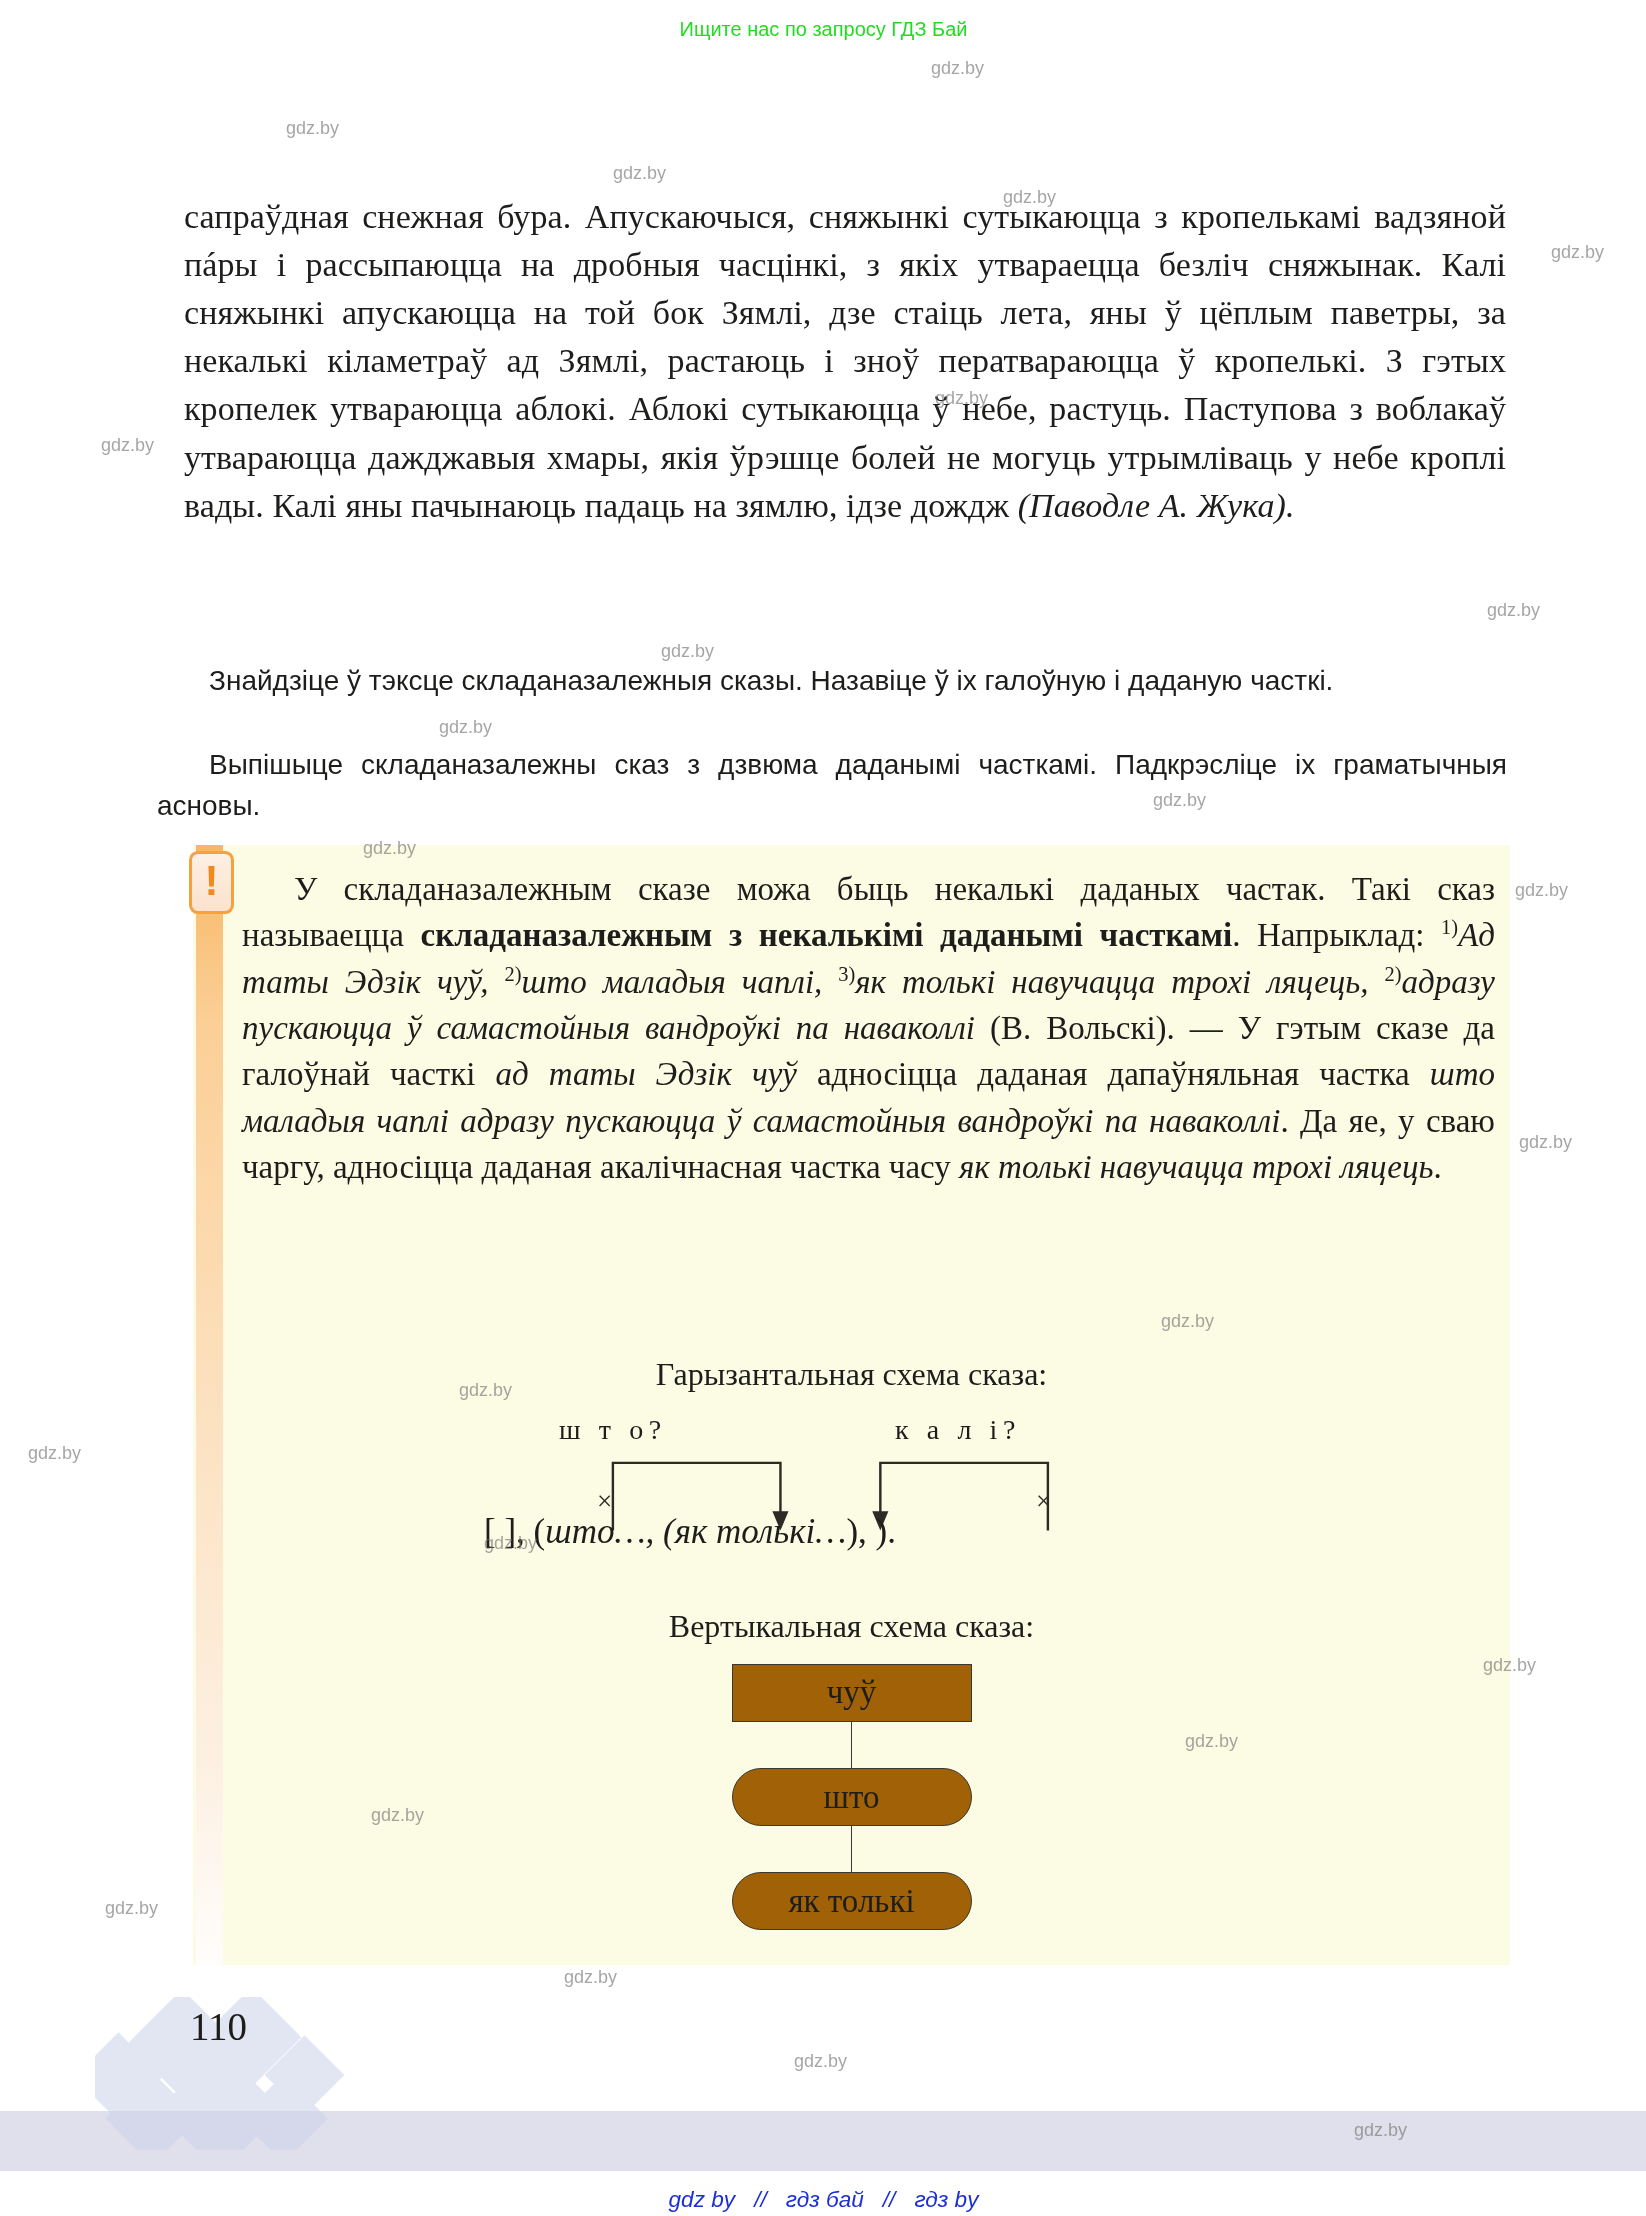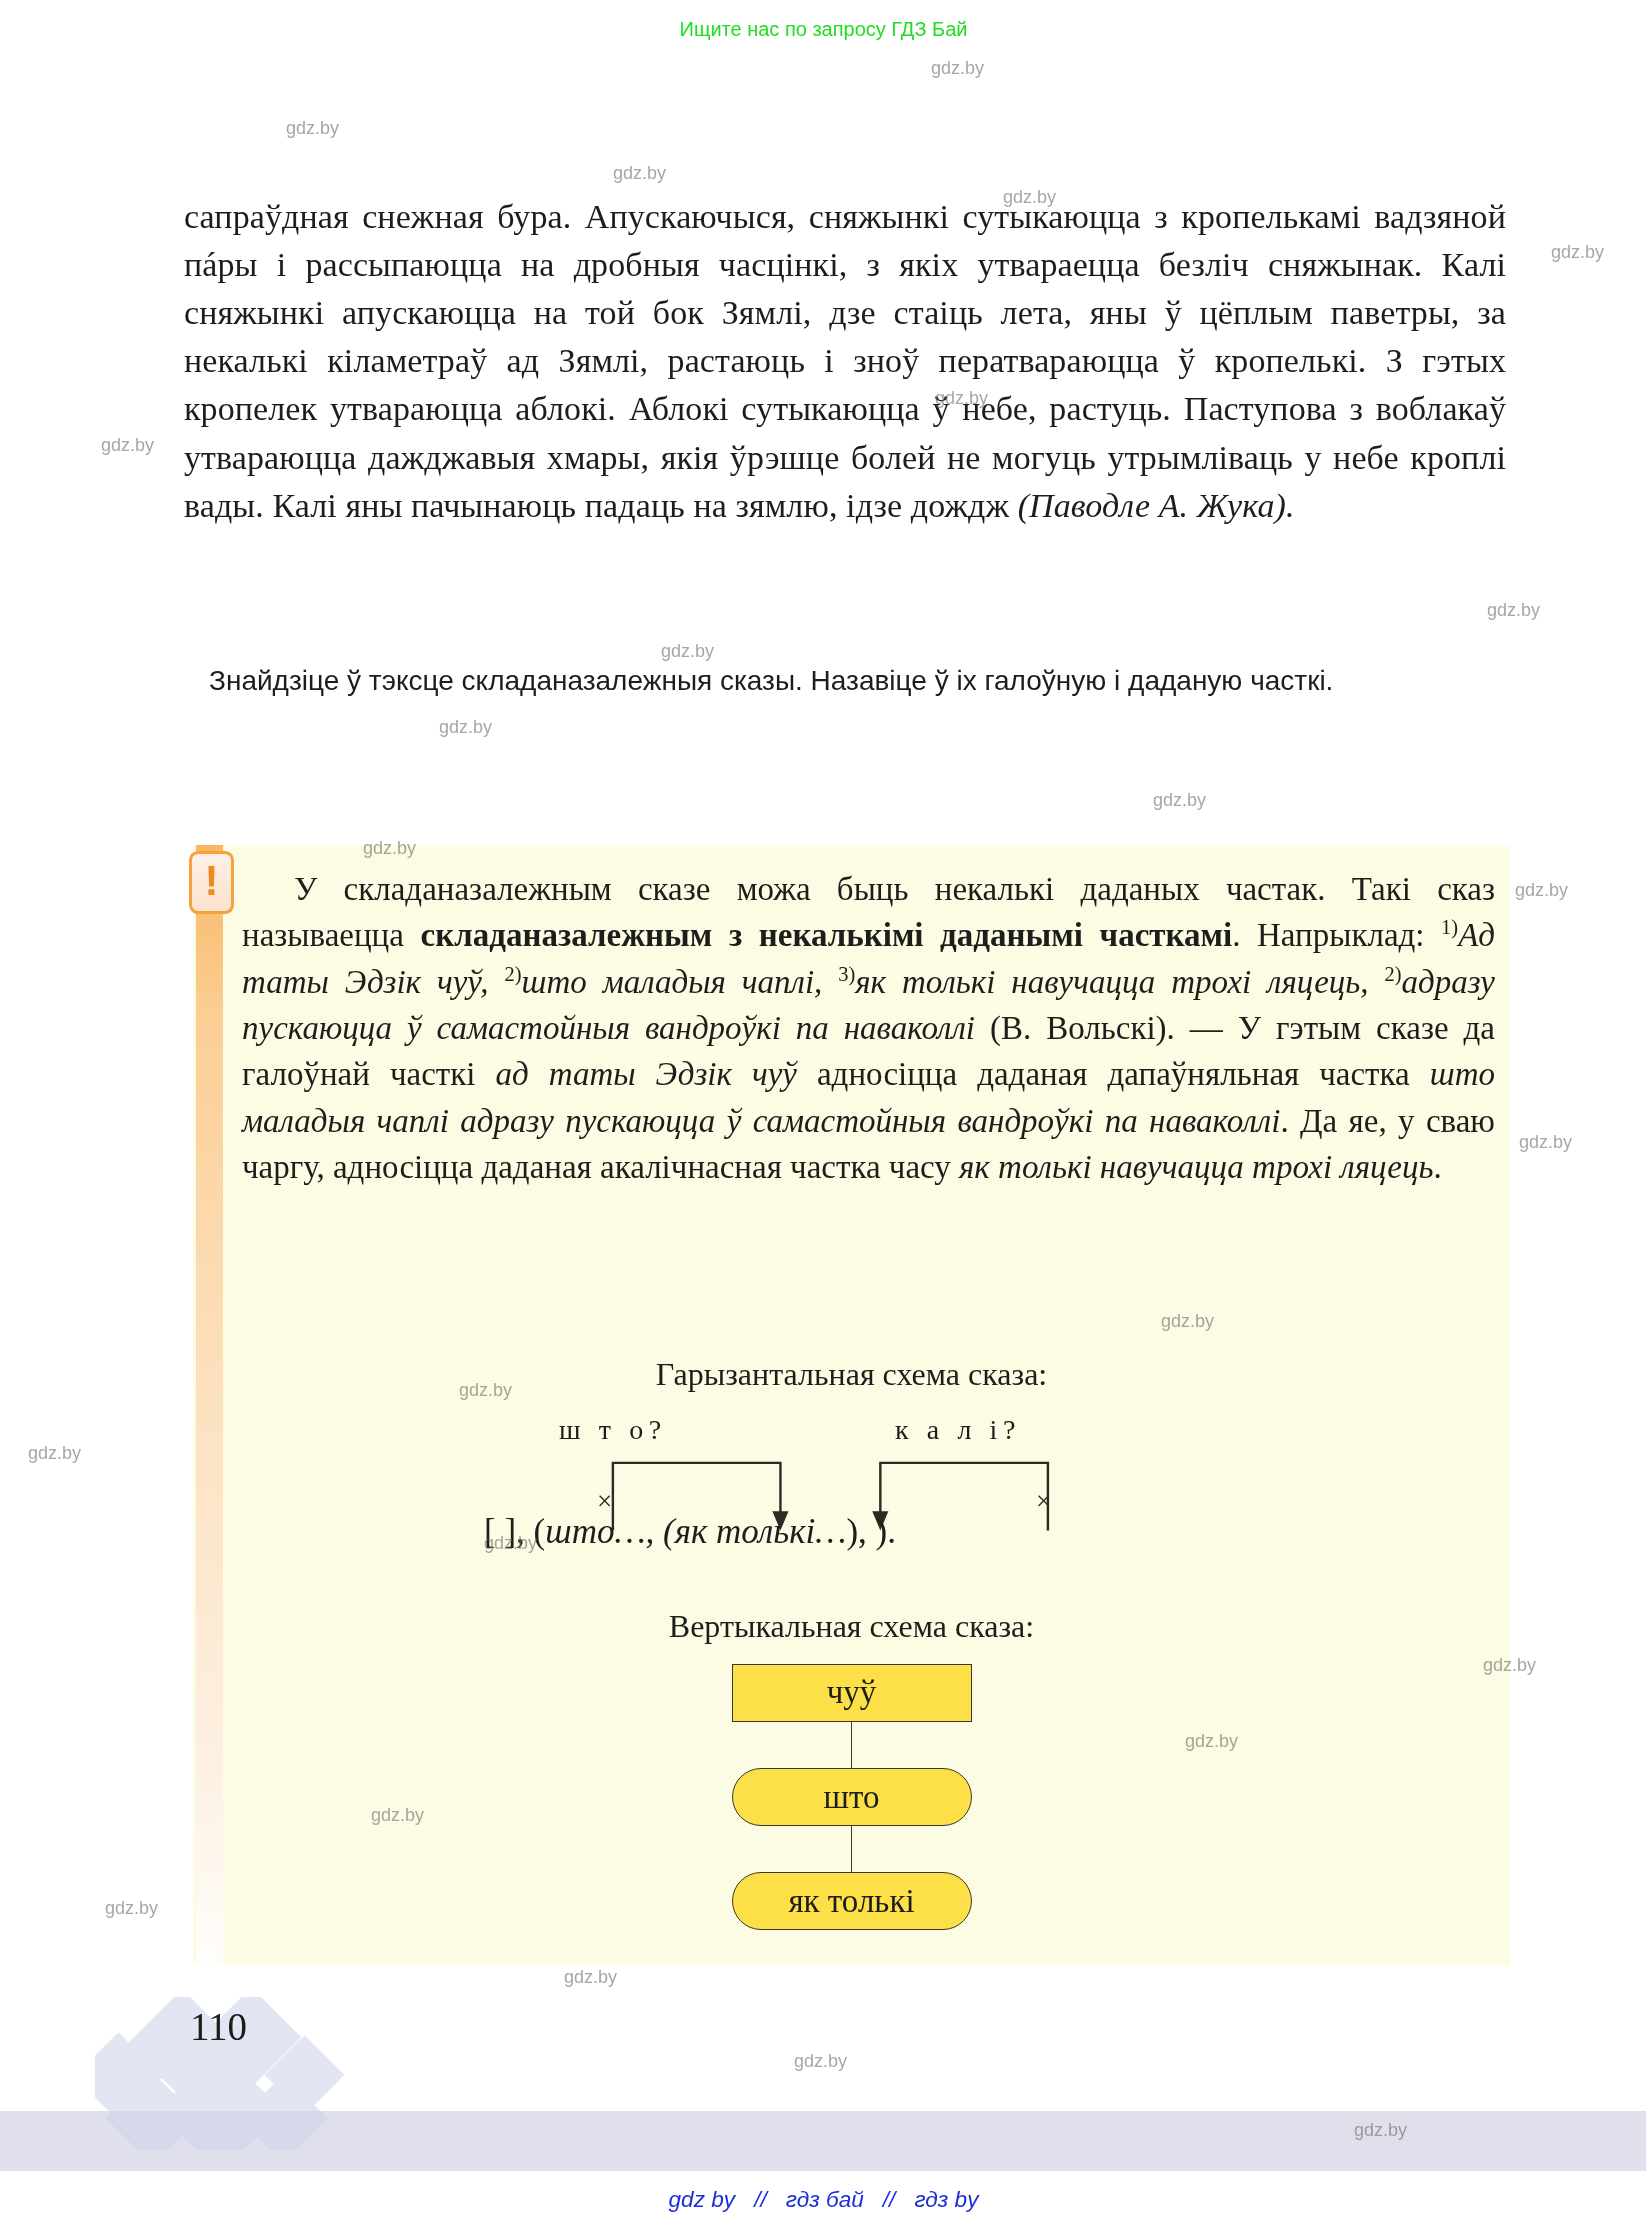--- a/index.html
+++ b/index.html
@@ -153,21 +153,21 @@
     text-align:center; font-size:32px; color:#1d1d1b; z-index:9;
   }
   #scheme-v {
     position:absolute; top:1664px; left:193px; width:1317px; height:266px;
     z-index:9;
     display:flex; flex-direction:column; align-items:center;
   }
   .node {
     width:240px; height:60px;
     border:1.6px solid #3a382f;
-    background:#fde047;
+    background:#a16207;
     display:flex; align-items:center; justify-content:center;
     font-size:33px; color:#1d1d1b;
   }
   .node.rounded { border-radius:30px; }
   .connector { width:1.6px; height:48px; background:#3a382f; }
 
   
   #page-deco { position:absolute; left:95px; top:1997px; width:266px; height:153px; z-index:3; }
   #page-number {
     position:absolute; left:190px; top:2004px;
@@ -192,20 +192,21 @@
 
 <div id="promo-header">
   <span>Ищите нас по запросу ГДЗ Бай</span>
 </div>
 
 <div id="page-sheet">
 
   <div id="reading-text"><span>сапраўдная снежная бура. Апускаючыся, сняжынкі сутыкаюцца з кропелькамі вадзяной пáры і рассыпаюцца на дробныя часцінкі, з якіх утвараецца безліч сняжынак. Калі сняжынкі апускаюцца на той бок Зямлі, дзе стаіць лета, яны ў цёплым паветры, за некалькі кіламетраў ад Зямлі, растаюць і зноў ператвараюцца ў кропелькі. З гэтых кропелек утвараюцца аблокі. Аблокі сутыкаюцца ў небе, растуць. Паступова з воблакаў утвараюцца дажджавыя хмары, якія ўрэшце болей не могуць утрымліваць у небе кроплі вады. Калі яны пачынаюць падаць на зямлю, ідзе дождж </span><span class="src">(Паводле А. Жука).</span></div>
 
   <div class="task-block" id="task-1"><span class="ind"></span><span>Знайдзіце ў тэксце складаназалежныя сказы. Назавіце ў іх галоўную і даданую часткі.</span></div>
+  <div class="task-block" id="task-2"><span class="ind"></span><span>Выпішыце складаназалежны сказ з дзвюма даданымі часткамі. Падкрэсліце іх граматычныя асновы.</span></div>
 
   <div id="rule-box"></div>
   <div id="rule-bar"></div>
   <div id="rule-badge">
     <span>!</span>
   </div>
 
   <div id="rule-text">
     <span style="display:inline-block;width:52px"></span><span>У складаназалежным сказе можа быць некалькі даданых частак. Такі сказ называецца </span><b>складаназалежным з некалькімі даданымі часткамі</b><span>. Напрыклад: </span><sup>1)</sup><i>Ад таты Эдзік чуў, </i><sup>2)</sup><i>што маладыя чаплі, </i><sup>3)</sup><i>як толькі навучацца трохі ляцець, </i><sup>2)</sup><i>адразу пускаюцца ў самастойныя вандроўкі па наваколлі </i><span>(В. Вольскі). — У гэтым сказе да галоўнай часткі </span><i>ад таты Эдзік чуў</i><span> адносіцца даданая дапаўняльная частка </span><i>што маладыя чаплі адразу пускаюцца ў самастойныя вандроўкі па наваколлі</i><span>. Да яе, у сваю чаргу, адносіцца даданая акалічнасная частка часу </span><i>як толькі навучацца трохі ляцець</i><span>.</span>
   </div>

